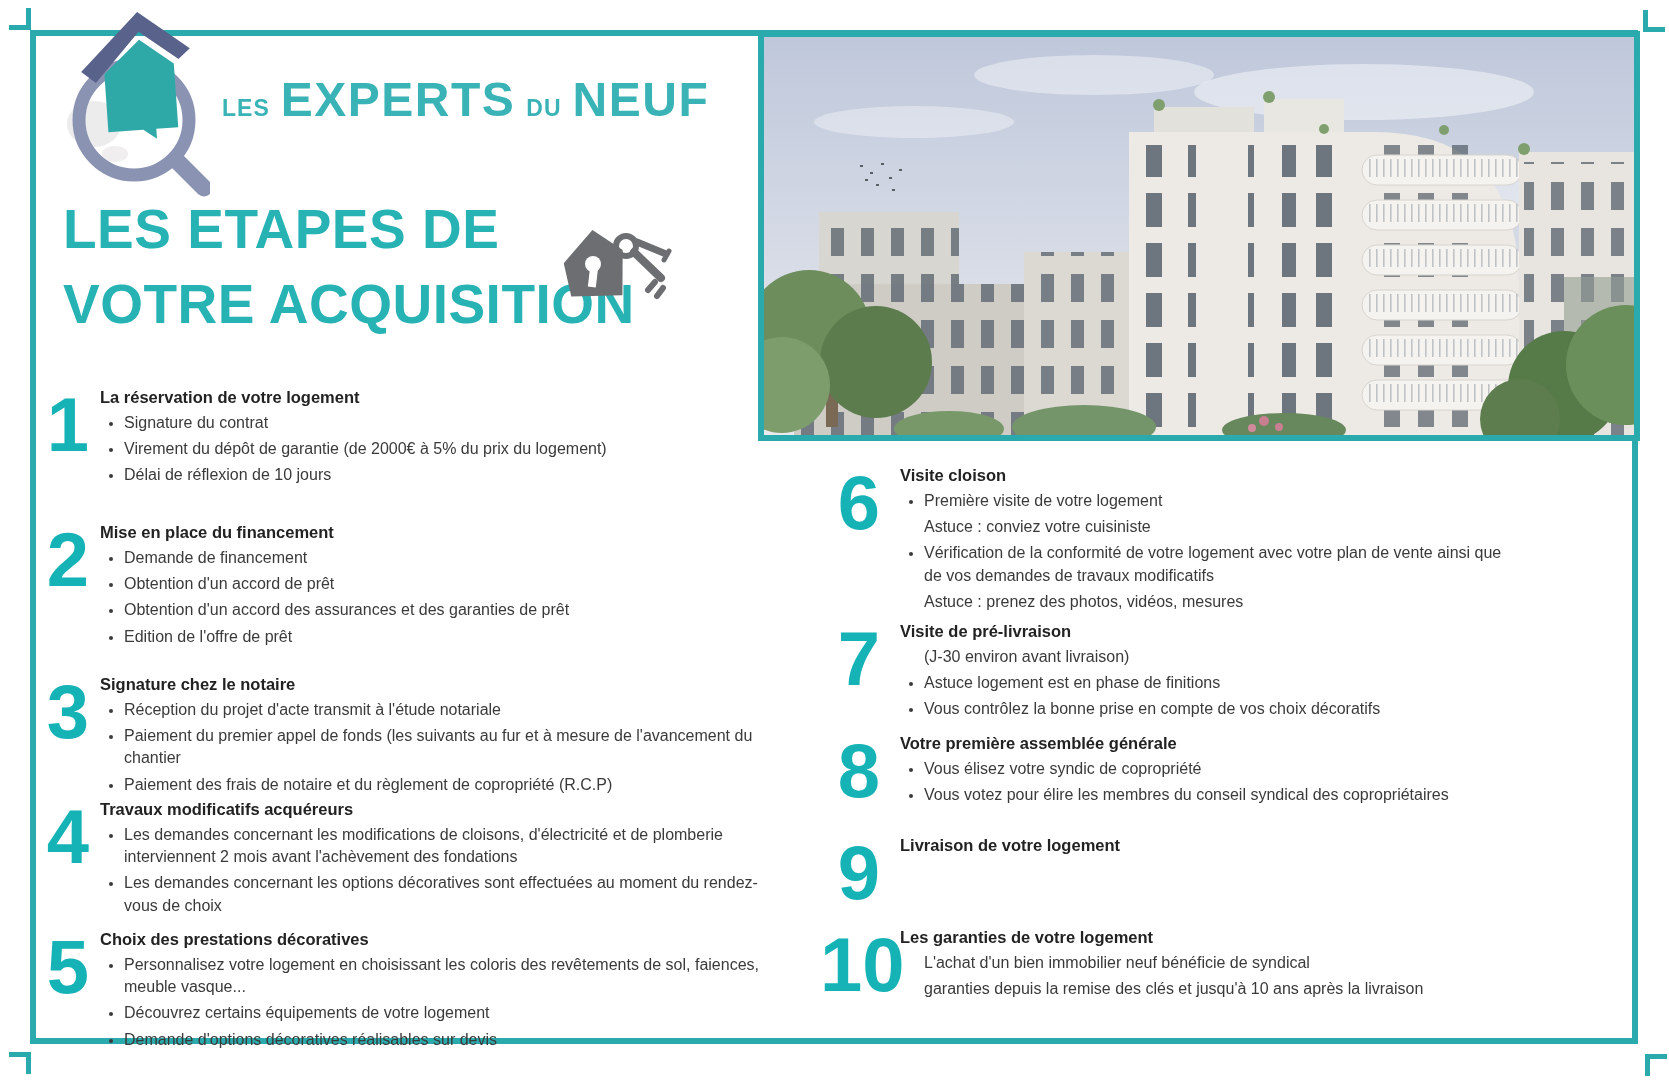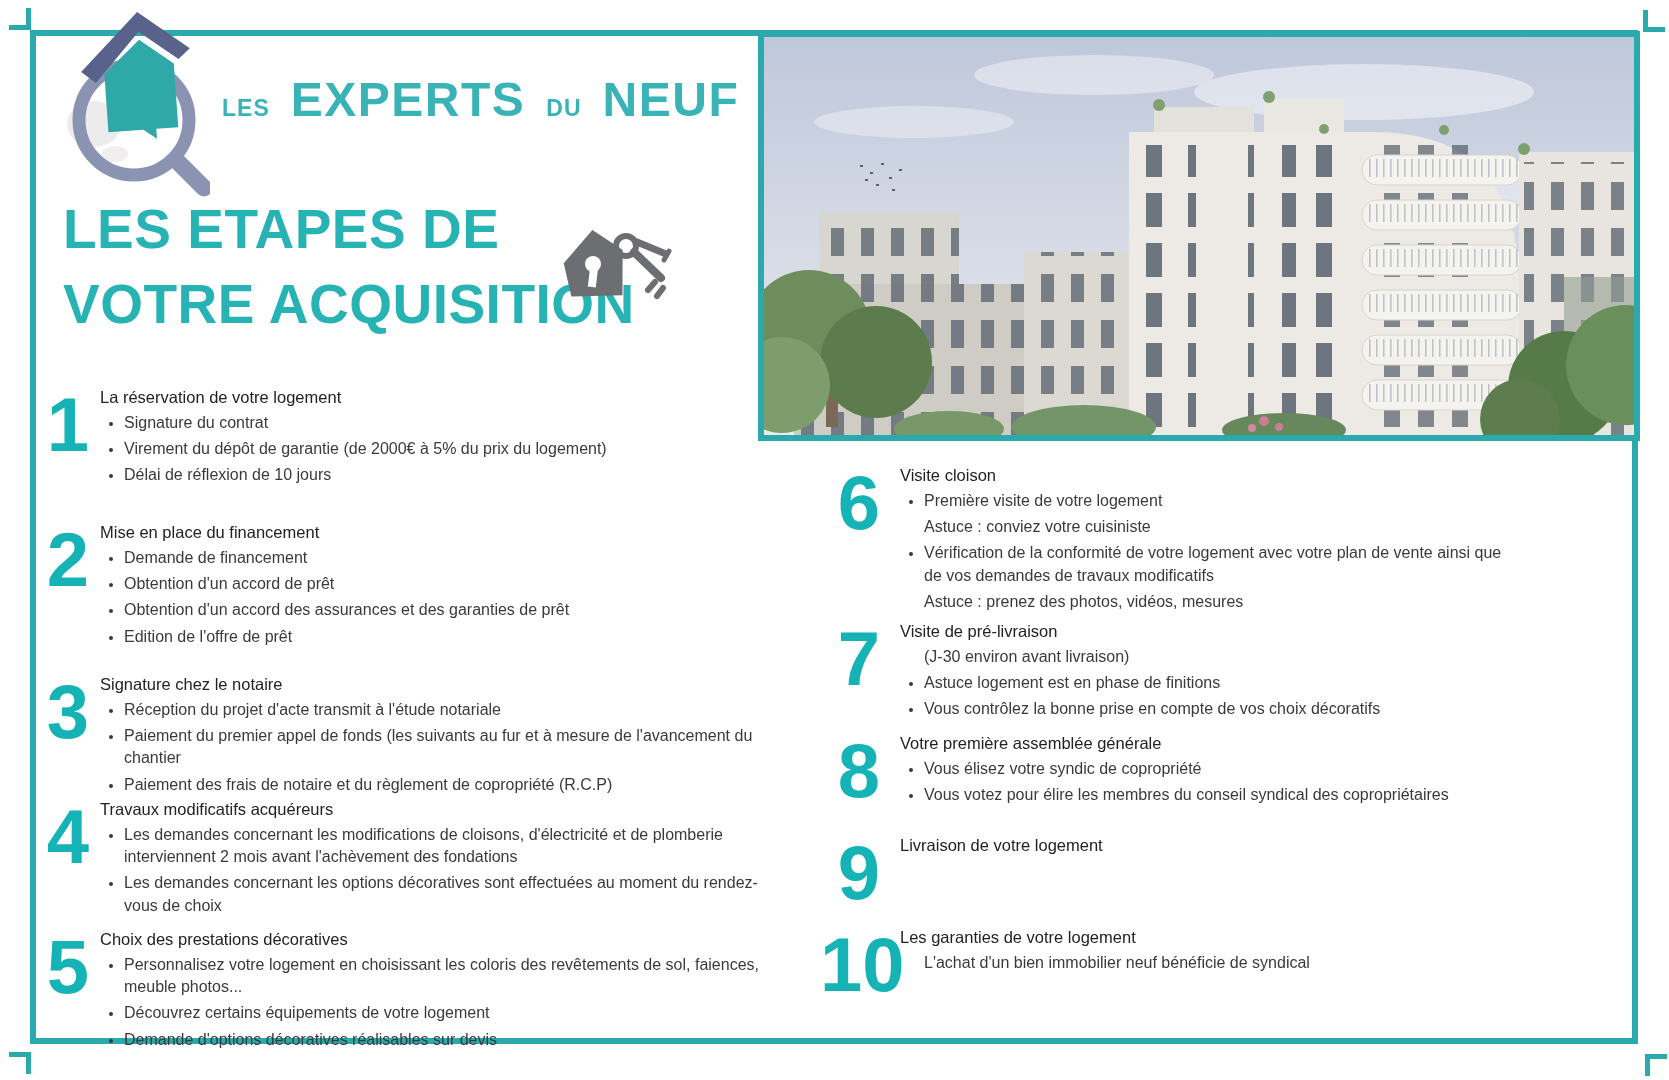--- a/index.html
+++ b/index.html
@@ -12,21 +12,21 @@
   .page{position:absolute;inset:0;background:#fff;}
   .frame{position:absolute;left:30px;top:30px;width:1608px;height:1014px;
          border:6px solid var(--accent);box-sizing:border-box;}
   .corner{position:absolute;width:22px;height:22px;border:0 solid var(--accent);box-sizing:border-box;}
   .corner.tl{left:9px;top:8px;border-right-width:5px;border-bottom-width:5px;}
   .corner.tr{left:1643px;top:10px;border-left-width:5px;border-bottom-width:5px;}
   .corner.bl{left:9px;top:1052px;border-right-width:5px;border-top-width:5px;}
   .corner.br{left:1645px;top:1054px;border-left-width:5px;border-top-width:5px;}
 
   .logo-icon{position:absolute;left:58px;top:2px;}
-  .logo-text{position:absolute;left:222px;top:72px;display:flex;align-items:baseline;gap:21px;
+  .logo-text{position:absolute;left:222px;top:72px;display:flex;align-items:baseline;gap:11px;
              color:#3AB3B6;white-space:nowrap;}
   .lt-small{font-size:23px;font-weight:600;letter-spacing:1px;}
   .lt-big{font-size:48px;font-weight:700;letter-spacing:1.5px;}
 
   .main-title{position:absolute;left:63px;top:192px;font-size:55px;font-weight:700;
               color:var(--title);line-height:1.37;letter-spacing:.5px;margin:0;}
   .keys-icon{position:absolute;left:558px;top:220px;}
 
   .photo{position:absolute;left:758px;top:31px;width:882px;height:410px;
          border:6px solid var(--accent);box-sizing:border-box;overflow:hidden;background:#d7dce6;}
@@ -40,21 +40,21 @@
   .col-left .step:nth-child(3){top:287px;} .col-left .step:nth-child(4){top:412px;}
   .col-left .step:nth-child(5){top:542px;}
   .col-right .step:nth-child(1){top:0;}  .col-right .step:nth-child(2){top:156px;}
   .col-right .step:nth-child(3){top:268px;} .col-right .step:nth-child(4){top:370px;}
   .col-right .step:nth-child(5){top:462px;}
   .num{color:var(--number);font-weight:700;font-size:76px;line-height:.88;
        text-align:center;margin-top:6px;flex:none;}
   .col-left .num{width:46px;margin-right:9px;}
   .col-right .num{width:78px;margin-right:2px;}
   .body{flex:1;min-width:0;}
-  .step-title{font-weight:400;font-size:16.5px;color:var(--heading);line-height:1.35;}
+  .step-title{font-weight:700;font-size:16.5px;color:var(--heading);line-height:1.35;}
   .step ul{margin:3px 0 0;padding-left:24px;}
   .step li{font-size:16px;line-height:1.38;margin:4px 0;color:var(--text);}
   .step li::marker{color:#3a3a3a;font-size:.85em;}
   .step li.note{list-style:none;}
 </style>
 </head>
 <body>
 
 <div class="page">
 
@@ -250,21 +250,21 @@
             <li>Les demandes concernant les modifications de cloisons, d'électricité et de plomberie interviennent 2 mois avant l'achèvement des fondations</li>
             <li>Les demandes concernant les options décoratives sont effectuées au moment du rendez-vous de choix</li>
           </ul>
         </div>
       </div>
       <div class="step">
         <div class="num">5</div>
         <div class="body">
           <div class="step-title">Choix des prestations décoratives</div>
           <ul>
-            <li>Personnalisez votre logement en choisissant les coloris des revêtements de sol, faiences, meuble photos...</li>
+            <li>Personnalisez votre logement en choisissant les coloris des revêtements de sol, faiences, meuble vasque...</li>
             <li>Découvrez certains équipements de votre logement</li>
             <li>Demande d'options décoratives réalisables sur devis</li>
           </ul>
         </div>
       </div>
     </div>
   <div class="col col-right" id="col-right">
       <div class="step">
         <div class="num">6</div>
         <div class="body">
@@ -303,18 +303,19 @@
         <div class="body">
           <div class="step-title">Livraison de votre logement</div>
         </div>
       </div>
       <div class="step">
         <div class="num">10</div>
         <div class="body">
           <div class="step-title">Les garanties de votre logement</div>
           <ul>
             <li class="note">L'achat d'un bien immobilier neuf bénéficie de syndical</li>
+            <li class="note">garanties depuis la remise des clés et jusqu'à 10 ans après la livraison</li>
           </ul>
         </div>
       </div>
     </div>
 
 </div>
 
 </body></html>

